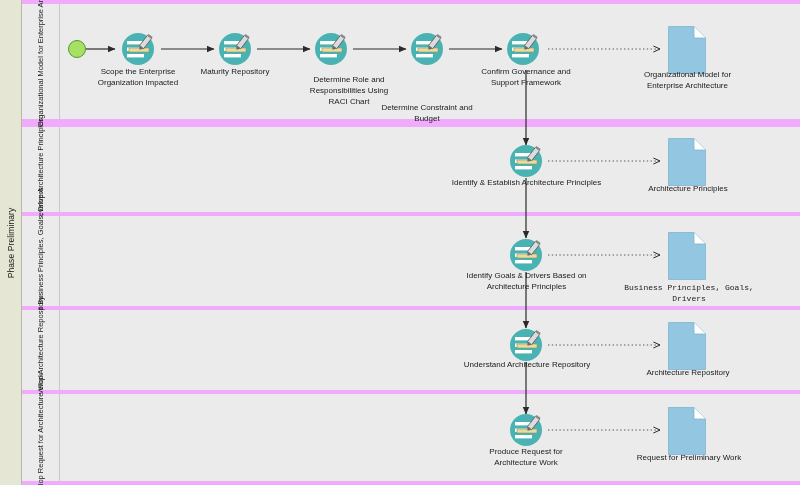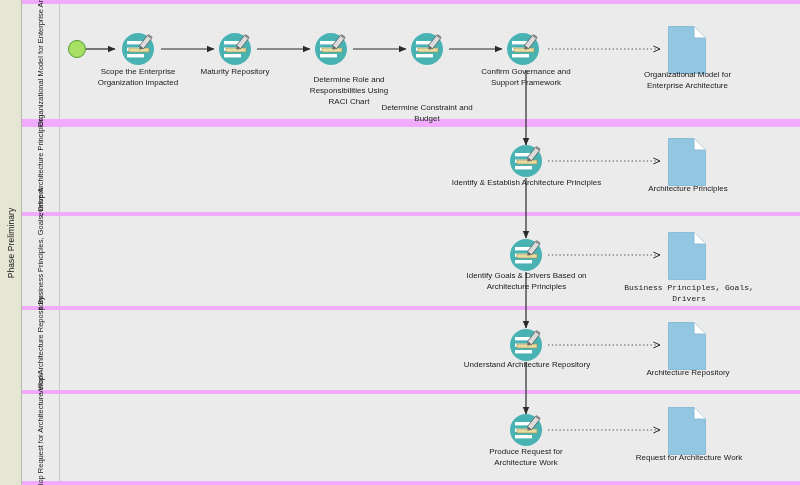--- a/index.html
+++ b/index.html
@@ -375,15 +375,15 @@
     </svg>
   </div>
   <div class="node-label" style="left:622px; top:367px; width:132px;">Architecture Repository</div>
 
   <div class="node" style="left:668px; top:407px;">
     <svg class="data-obj" viewBox="0 0 38 48">
       <path d="M0.5,0.5 L26,0.5 L37.5,12 L37.5,47.5 L0.5,47.5 Z" fill="#93c6e0" stroke="#7fb4d2" stroke-width="0.8"></path>
       <path d="M26,0.5 L26,12 L37.5,12" fill="#ffffff" stroke="#7fb4d2" stroke-width="0.8"></path>
     </svg>
   </div>
-  <div class="node-label" style="left:615px; top:452px; width:148px;">Request for Architecture Work</div>
+  <div class="node-label" style="left:615px; top:452px; width:148px;">Request for Preliminary Work</div>
 
 </div>
 
 </body></html>

